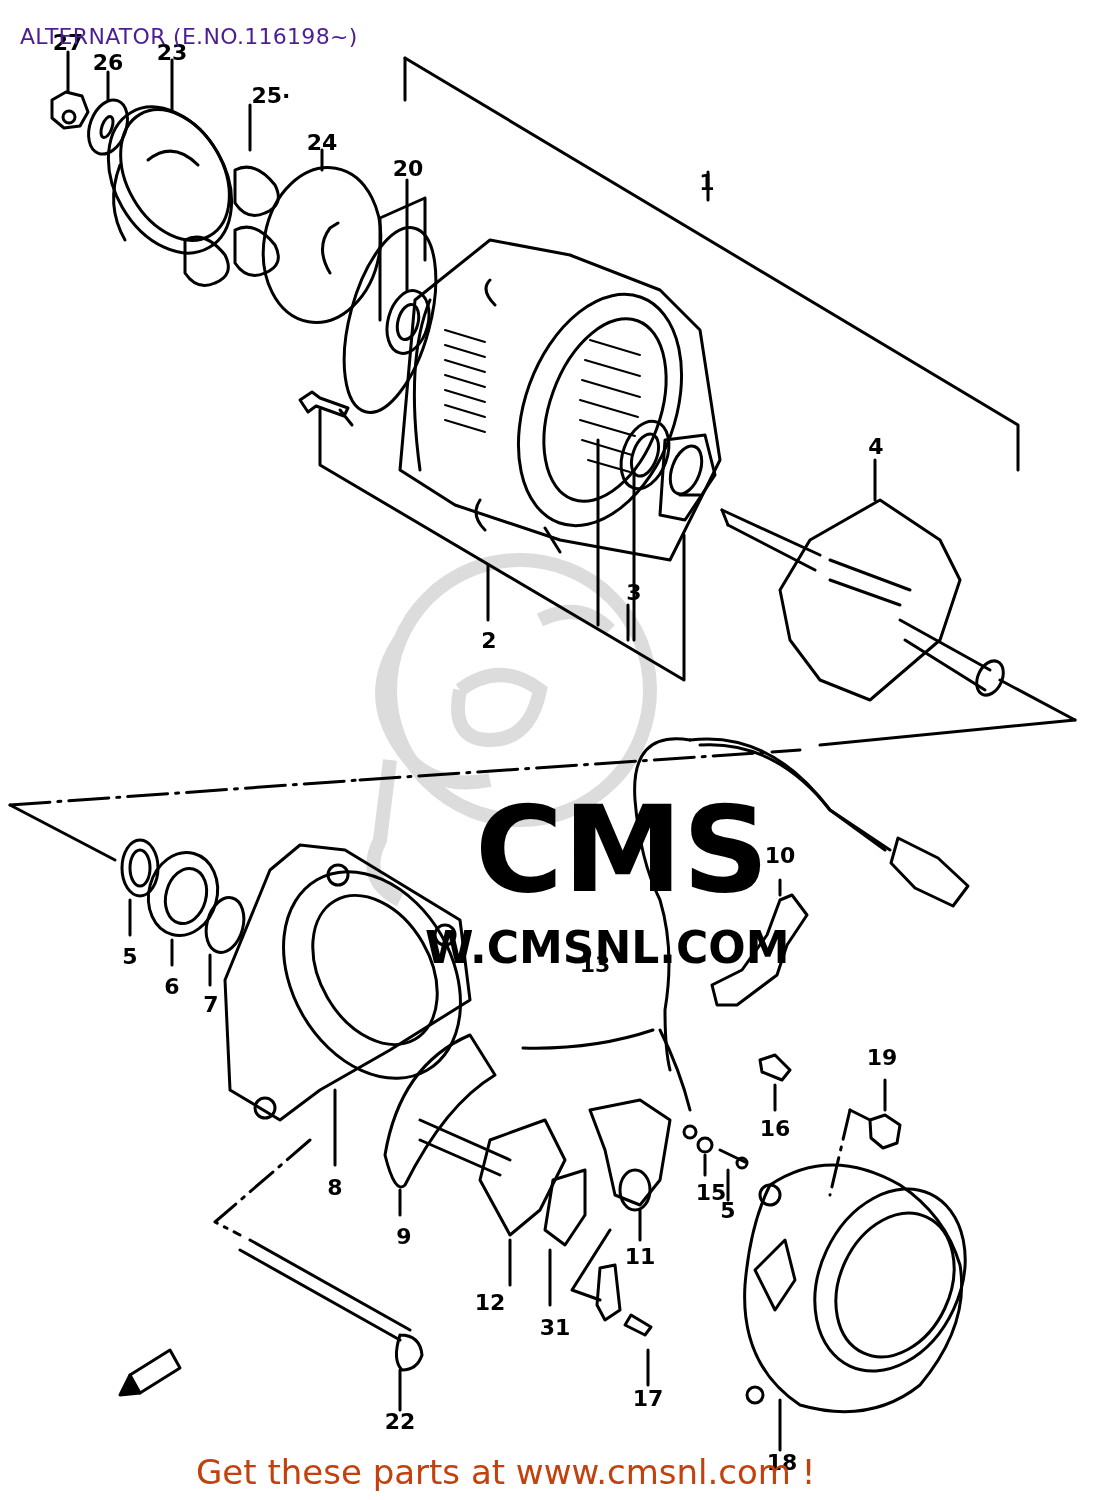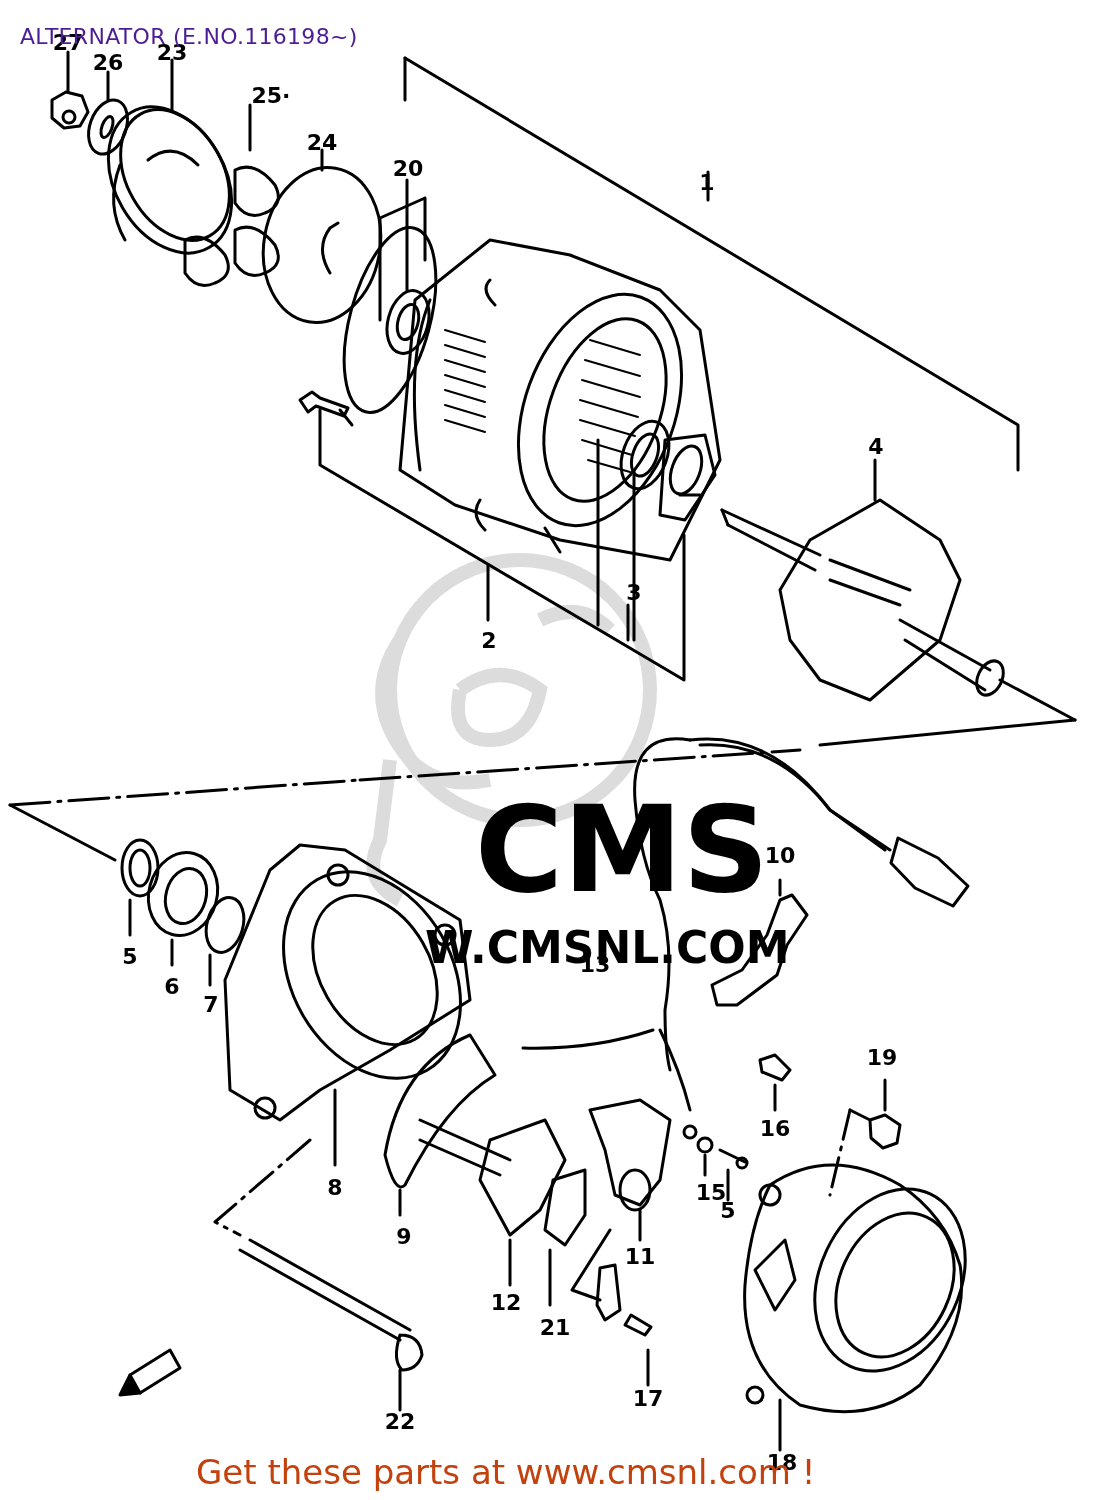--- a/index.html
+++ b/index.html
@@ -176,30 +176,30 @@
   <div class="callout" style="left:489px;top:640px">2</div>
   <div class="callout" style="left:634px;top:592px">3</div>
   <div class="callout" style="left:876px;top:446px">4</div>
   <div class="callout" style="left:130px;top:956px">5</div>
   <div class="callout" style="left:172px;top:986px">6</div>
   <div class="callout" style="left:211px;top:1004px">7</div>
   <div class="callout" style="left:335px;top:1187px">8</div>
   <div class="callout" style="left:404px;top:1236px">9</div>
   <div class="callout" style="left:780px;top:855px">10</div>
   <div class="callout" style="left:640px;top:1256px">11</div>
-  <div class="callout" style="left:506px;top:1302px">12</div>
+  <div class="callout" style="left:490px;top:1302px">12</div>
   <div class="callout" style="left:595px;top:964px">13</div>
   <div class="callout" style="left:728px;top:1210px">5</div>
   <div class="callout" style="left:711px;top:1192px">15</div>
   <div class="callout" style="left:775px;top:1128px">16</div>
   <div class="callout" style="left:648px;top:1398px">17</div>
   <div class="callout" style="left:782px;top:1462px">18</div>
   <div class="callout" style="left:882px;top:1057px">19</div>
   <div class="callout" style="left:408px;top:168px">20</div>
-  <div class="callout" style="left:555px;top:1327px">21</div>
+  <div class="callout" style="left:555px;top:1327px">31</div>
   <div class="callout" style="left:400px;top:1421px">22</div>
   <div class="callout" style="left:172px;top:52px">23</div>
   <div class="callout" style="left:322px;top:142px">24</div>
   <div class="callout" style="left:271px;top:95px">25·</div>
   <div class="callout" style="left:108px;top:62px">26</div>
   <div class="callout" style="left:68px;top:42px">27</div>
 
   <div class="callout" style="left:158px;top:1372px;font-size:12px;transform:translate(-50%,-50%) rotate(-32deg);color:#fff">FWD</div>
 
   <a class="footer">Get these parts at www.cmsnl.com !</a>

